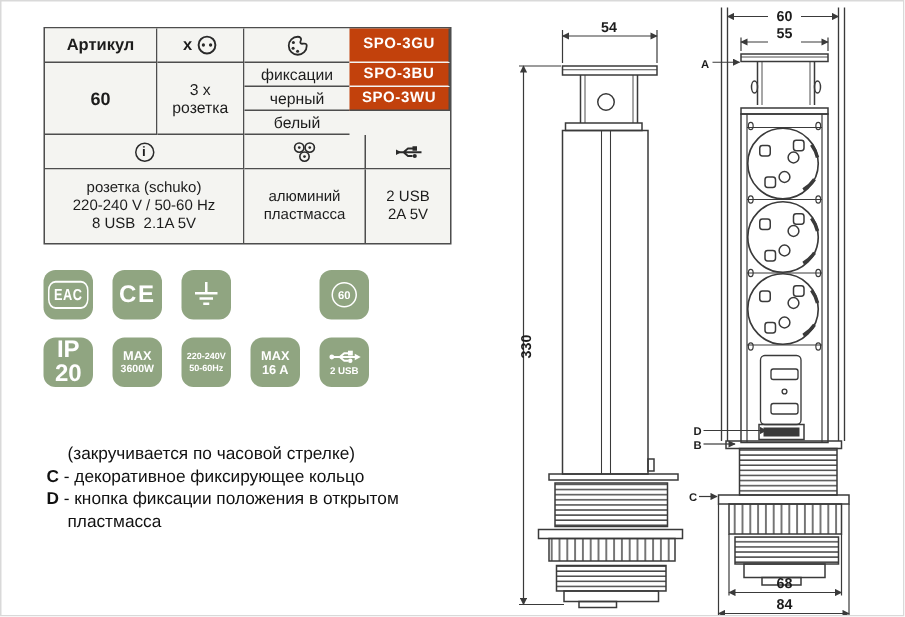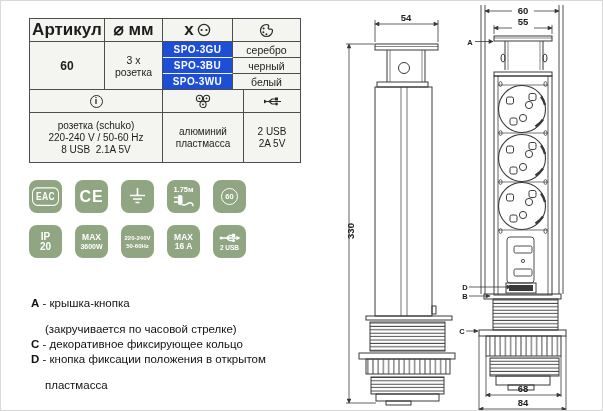--- a/index.html
+++ b/index.html
@@ -9,59 +9,58 @@
   .spec-table{position:absolute;left:28px;top:17px;width:270px;border:1.5px solid #4d4d4d;background:#f4f4f1;}
   .tgrid{display:grid;}
   .tg-top{grid-template-columns:75px 58px 70px 1fr;grid-template-rows:23px 16px 16px 16px;}
   .tg-bot{grid-template-columns:133px 81px 1fr;grid-template-rows:23px 49px;}
   .cell{display:flex;flex-direction:column;align-items:center;justify-content:center;text-align:center;
         font-size:10px;line-height:12px;border-right:1.4px solid #4d4d4d;border-bottom:1.4px solid #4d4d4d;
         background:#f4f4f1;box-sizing:border-box;}
   .cell.row{flex-direction:row;gap:3px;}
   .nbr{border-right:none!important;}
   .nbb{border-bottom:none!important;}
-  .hdr{font-size:17px;font-weight:bold;}
-  .green{background:#1d4ed8;color:#fff;font-weight:bold;font-size:10px;letter-spacing:.4px;}
+  .hdr{font-size:11px;font-weight:bold;}
+  .green{background:#c2410c;color:#fff;font-weight:bold;font-size:10px;letter-spacing:.4px;}
   .green.gsep{border-bottom:1.4px solid #f4f4f1;}
   .span3{grid-row:2/5;}
   .colopt{font-size:10.5px;}
   .val60{font-size:12px;font-weight:bold;}
   .sock{font-size:10.5px;align-items:center;}
   .info-circle{width:13px;height:13px;border:1.3px solid #2a2a2a;border-radius:50%;display:flex;
                align-items:center;justify-content:center;font-size:9px;font-weight:bold;box-sizing:border-box;}
   .spec-small{font-size:10px;line-height:12px;white-space:pre-wrap;}
   
   .badge{position:absolute;width:33px;height:33px;border-radius:8px;background:#90a581;color:#fff;
          display:flex;flex-direction:column;align-items:center;justify-content:center;font-weight:bold;line-height:1;}
   .eac-frame{border:1.6px solid #fff;border-radius:5px;padding:2px 3px;font-size:8.5px;letter-spacing:.3px;
              transform:scaleY(1.25);}
   .ce-txt{font-size:16px;letter-spacing:1px;}
   .cable-txt{font-size:7.5px;margin-bottom:1px;}
   .hole-circle{width:17px;height:17px;border:1.8px solid #fff;border-radius:50%;display:flex;align-items:center;
                justify-content:center;font-size:7.5px;font-weight:bold;box-sizing:border-box;}
-  .b10{font-size:10px;} .b85{font-size:8.5px;text-align:center;} .b7{font-size:7px;margin-top:1px;} .b6{font-size:6px;} .b65{font-size:6.5px;margin-top:1px;}
+  .b10{font-size:16px;} .b85{font-size:8.5px;text-align:center;} .b7{font-size:7px;margin-top:1px;} .b6{font-size:6px;} .b65{font-size:6.5px;margin-top:1px;}
   
   .legend{position:absolute;left:30px;top:295px;font-size:11.5px;line-height:15px;color:#111;}
   .legend b{font-weight:bold;}
-  .cont{margin-left:14px;margin-top:11px;}
+  .cont{margin-left:14px;}
   
   .draw{position:absolute;}
   .draw text{font-family:"Liberation Sans",sans-serif;font-size:9.5px;font-weight:bold;fill:#1c1c1c;
              stroke:none;text-anchor:middle;}
   .draw text.lbl{font-size:7.5px;}
 </style>
 </head>
 <body>
 
 <div id="screen">
 
   <div class="spec-table">
     <div class="tgrid tg-top">
       <div class="cell hdr">Артикул</div>
-      <div class="cell hdr">⌀ мм</div>
       <div class="cell hdr row">
         <span>х</span>
         <svg width="14" height="14" viewBox="0 0 14 14">
           <circle cx="7" cy="7" r="5.6" fill="none" stroke="#2a2a2a" stroke-width="1.3"></circle>
           <circle cx="4.6" cy="7" r="1.1" fill="#2a2a2a"></circle>
             <circle cx="9.4" cy="7" r="1.1" fill="#2a2a2a"></circle>
         </svg>
       </div>
       <div class="cell nbr">
         <svg width="15" height="15" viewBox="0 0 15 15">
@@ -71,21 +70,21 @@
             <circle cx="7.4" cy="11.2" r="1" fill="#2a2a2a"></circle>
         </svg>
       </div>
 
       <div class="cell green gsep">SPO-3GU</div>
       <div class="cell span3 val60">60</div>
       <div class="cell span3 sock">
         <span>3 х</span>
         <span>розетка</span>
       </div>
-      <div class="cell nbr colopt">серебро</div>
+      <div class="cell nbr colopt">фиксации</div>
 
       <div class="cell green gsep">SPO-3BU</div>
       <div class="cell nbr colopt">черный</div>
 
       <div class="cell green">SPO-3WU</div>
       <div class="cell nbr colopt">белый</div>
     </div>
 
     <div class="tgrid tg-bot">
       <div class="cell">
@@ -136,30 +135,20 @@
   <div class="badge" style="left:74px;top:179px">
     <span class="ce-txt">CE</span>
   </div>
   <div class="badge" style="left:120px;top:179px">
     <svg width="19" height="17" viewBox="0 0 19 17">
       <g stroke="#fff" stroke-width="1.7" fill="none">
         <path d="M9.5,0 V7.5 M2,7.5 H17 M5,11 H14 M7.5,14.5 H11.5"></path>
       </g>
     </svg>
   </div>
-  <div class="badge" style="left:166px;top:179px">
-    <span class="cable-txt">1.75м</span>
-    <svg width="22" height="13" viewBox="0 0 22 13">
-      <g stroke="#fff" stroke-width="1.5" fill="none">
-        <path d="M1,3.5 H5 M1,8 H5"></path>
-        <path d="M5.5,1.5 a5,5 0 0 1 0,8.5 M9,10.8 c4,1.5 5.5,-2 8,-2 2,0 3,1.5 3,3.5"></path>
-      </g>
-      <rect x="5" y="1" width="4.5" height="10" rx="2" fill="#fff"></rect>
-    </svg>
-  </div>
   <div class="badge" style="left:212px;top:179px">
     <span class="hole-circle">60</span>
   </div>
 
   <div class="badge" style="left:28px;top:224px">
     <span class="b10">IP</span>
     <span class="b10">20</span>
   </div>
   <div class="badge" style="left:74px;top:224px">
     <span class="b85">MAX</span>
@@ -180,21 +169,20 @@
         <path d="M2.2,6 H18 M7.5,6 L10.5,3.5 H13.5 M7.5,6 L10.5,8.5 H13"></path>
       </g>
       <rect x="13" y="1.8" width="3.2" height="3.2" fill="#fff"></rect>
       <circle cx="14.5" cy="8.5" r="1.5" fill="#fff"></circle>
       <path d="M21.5,6 L17.5,3.8 V8.2 z" fill="#fff"></path>
     </svg>
     <span class="b65">2 USB</span>
   </div>
 
   <div class="legend">
-    <div><b>A</b> <span>- крышка-кнопка</span></div>
     <div class="cont">(закручивается по часовой стрелке)</div>
     <div><b>C</b> <span>- декоративное фиксирующее кольцо</span></div>
     <div><b>D</b> <span>- кнопка фиксации положения в открытом</span></div>
     <div class="cont">пластмасса</div>
   </div>
 
   <svg class="draw" style="left:333px;top:8px" width="122" height="398" viewBox="0 0 122 398">
     <defs>
       <marker id="ah1" viewBox="0 0 10 10" refX="9" refY="5" markerWidth="8" markerHeight="6" orient="auto-start-reverse">
         <path d="M0,0 L10,5 L0,10 z" fill="#3a3a3a"></path>

